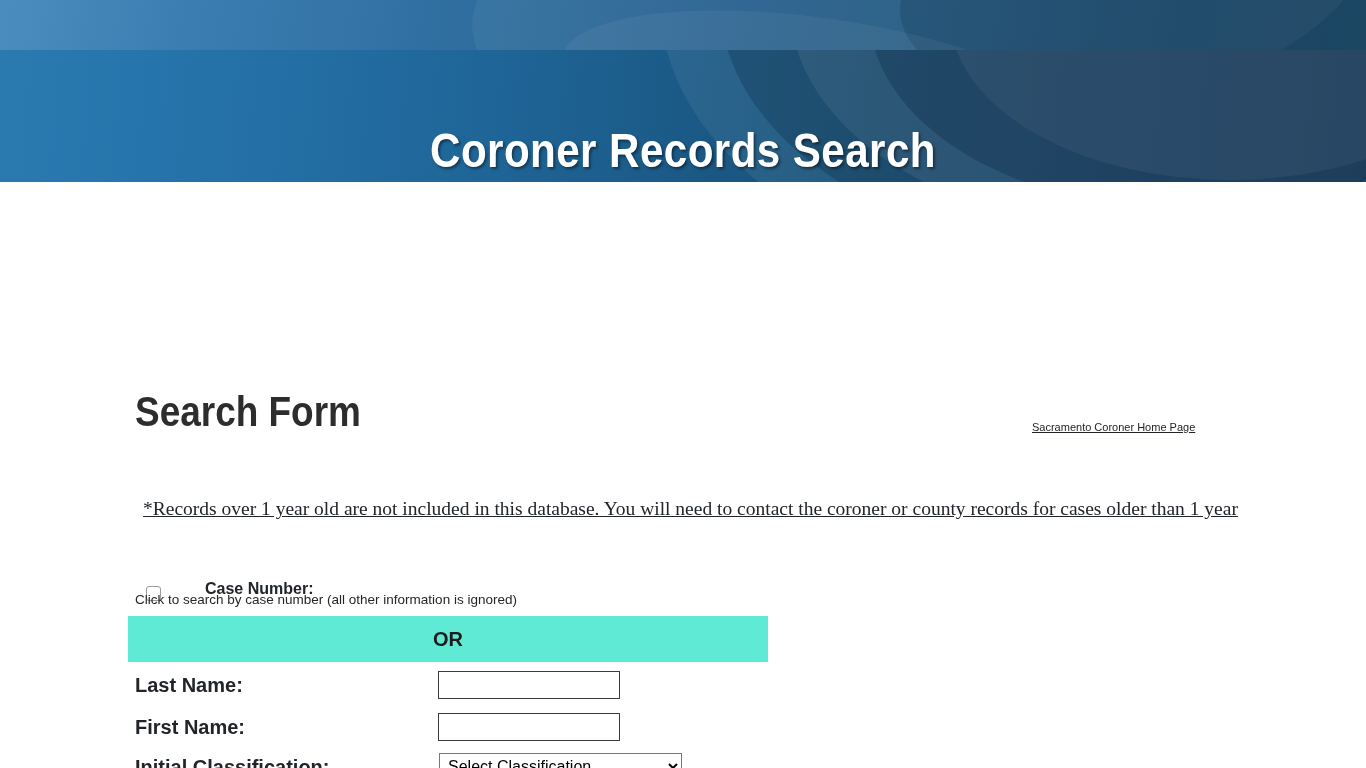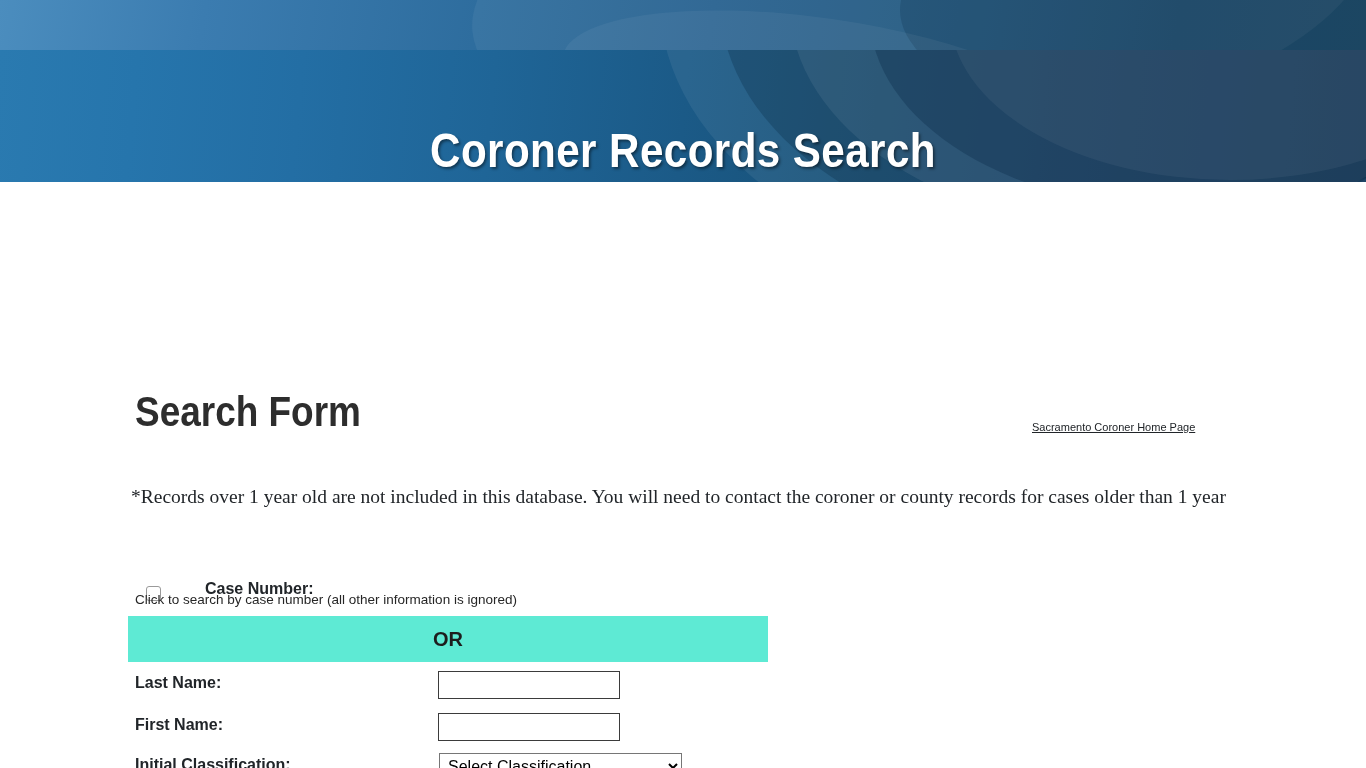--- a/index.html
+++ b/index.html
@@ -222,21 +222,22 @@
   }
   .disclaimer {
     position: absolute;
     left: 127px;
     top: 297px;
     width: 1110px;
     font-family: "Liberation Serif", serif;
     font-size: 19.5px;
     line-height: 28px;
     color: #212529;
-    margin: 4px;
+    margin: 16px;
+    text-decoration: underline;
   }
 
   
   .form-area {
     position: absolute;
     left: 0;
     top: 0;
     width: 1366px;
   }
   .row-case {
@@ -307,21 +308,21 @@
 
   .fld-row {
     position: absolute;
     left: 135px;
     height: 28px;
   }
   .fld-label {
     position: absolute;
     left: 0;
     top: 3px;
-    font-size: 16px;
+    font-size: 20px;
     font-weight: bold;
     color: #212529;
     white-space: nowrap;
     text-align: center;
   }
   .fld-input {
     position: absolute;
     left: 303px;
     top: 0;
     width: 182px;

